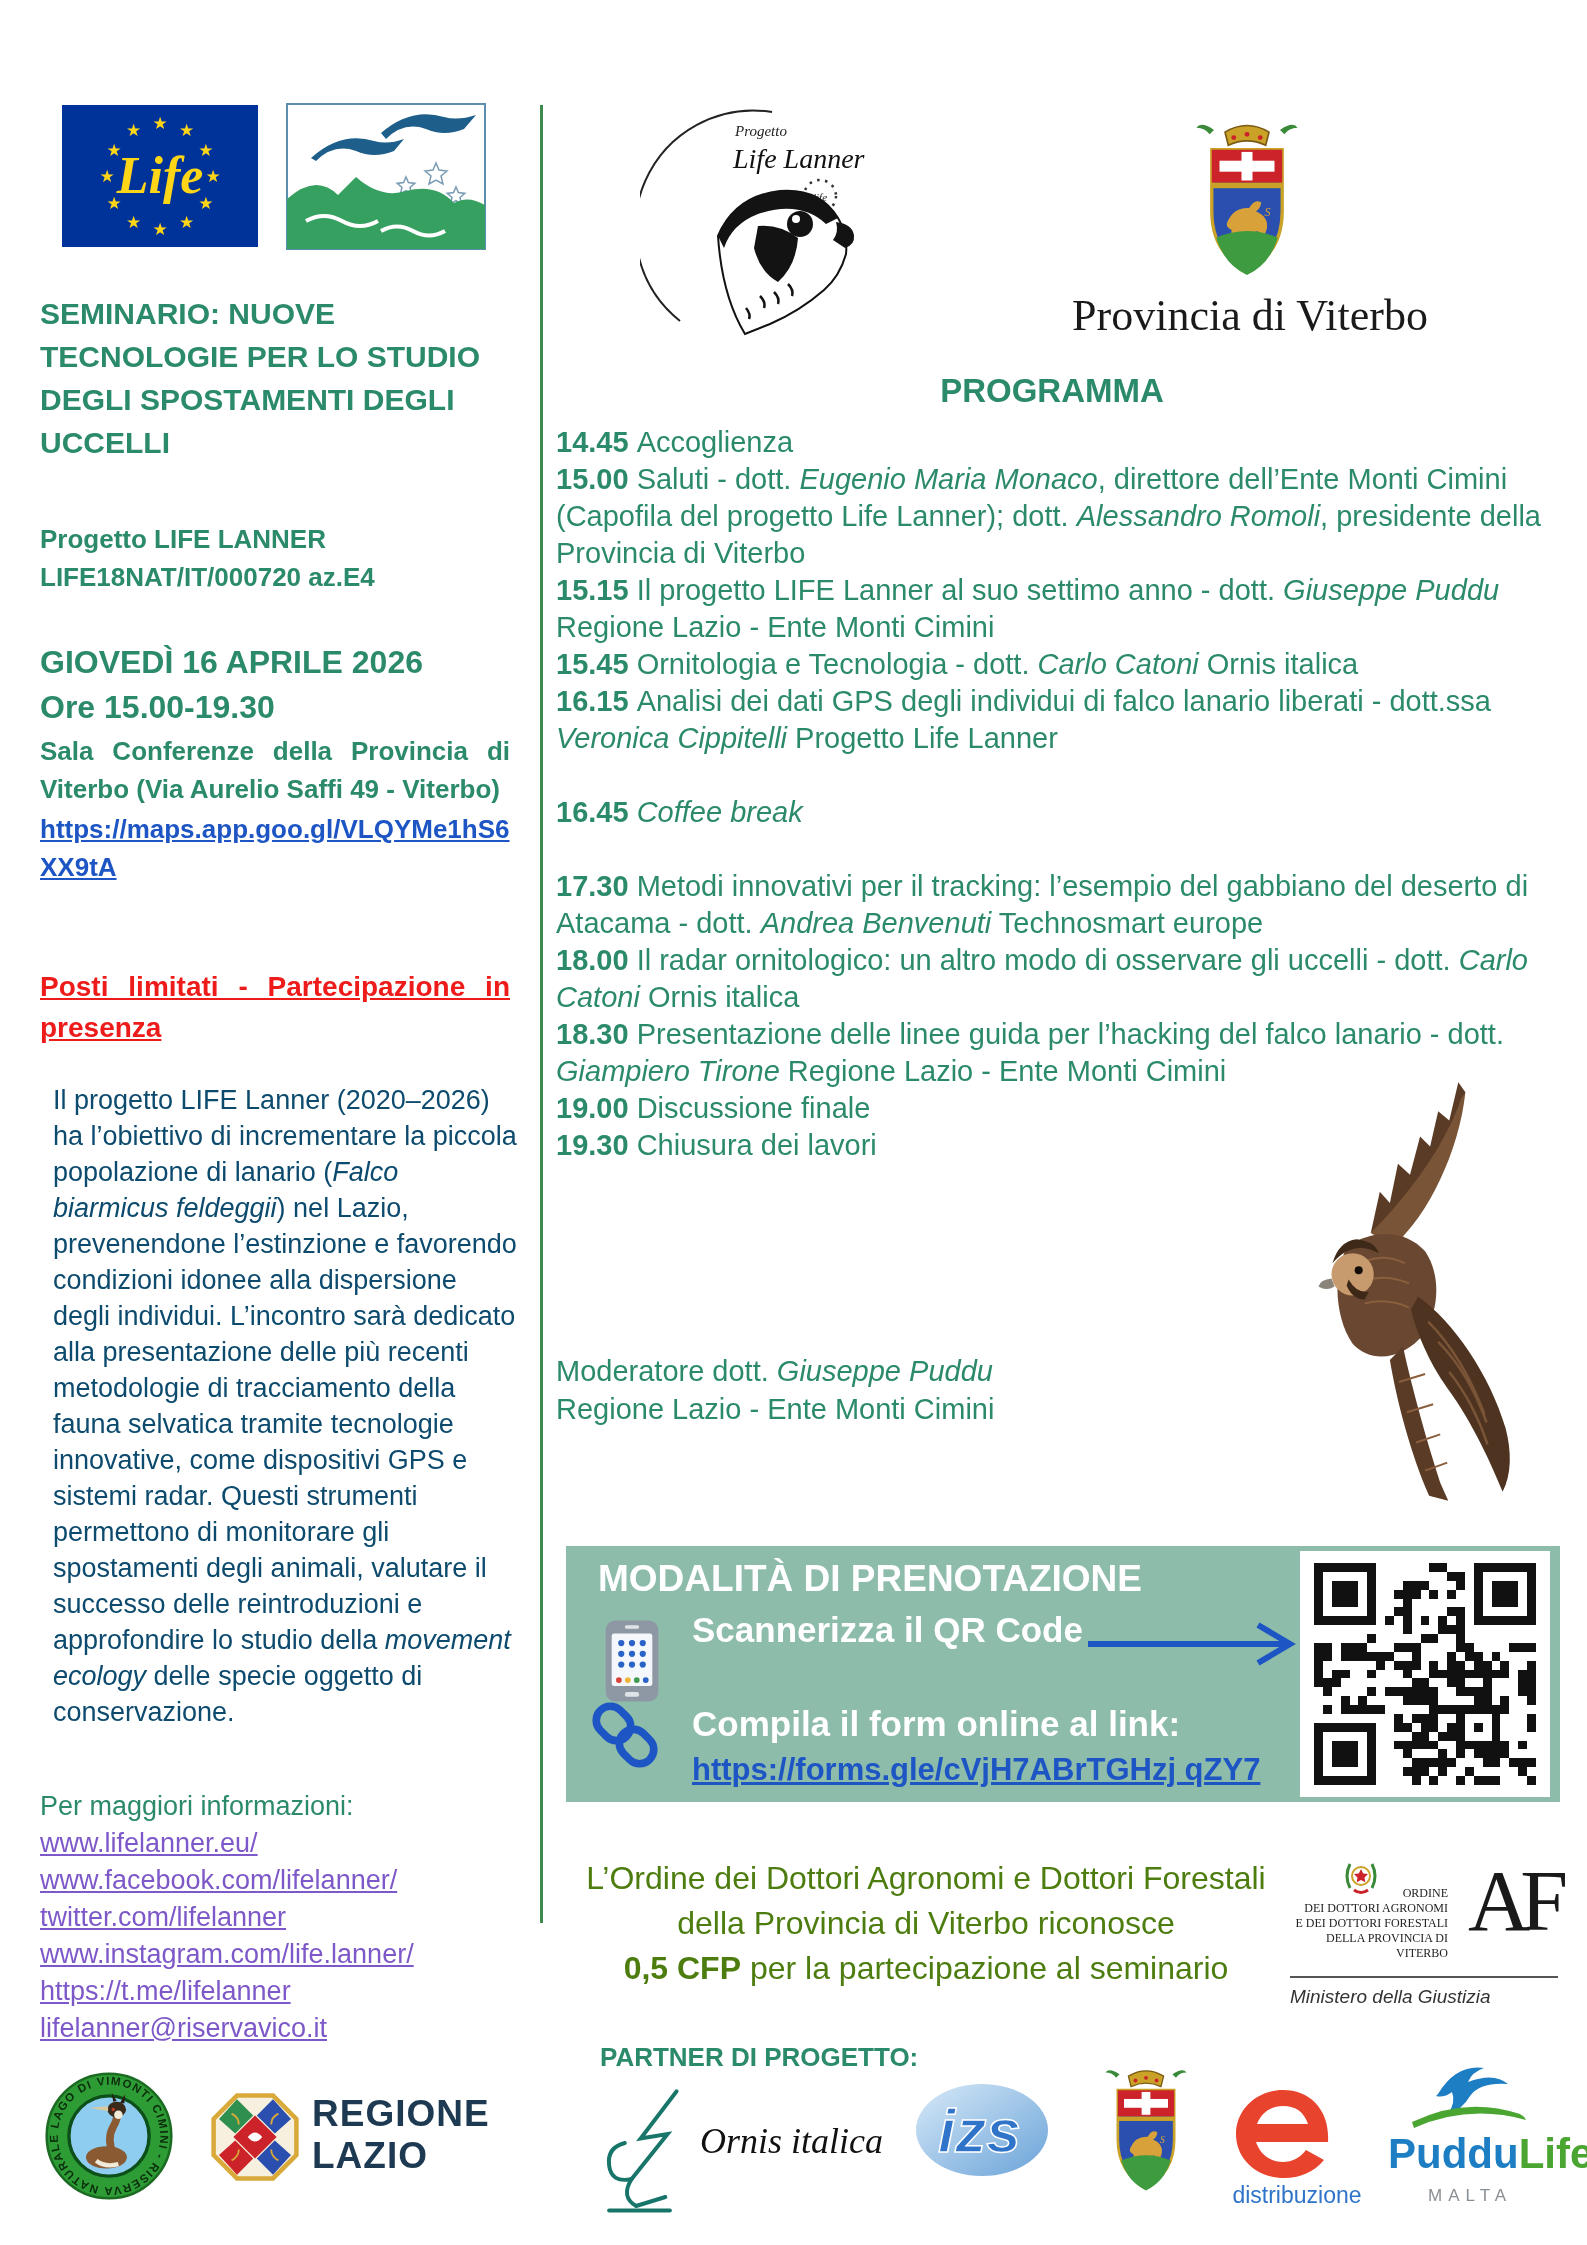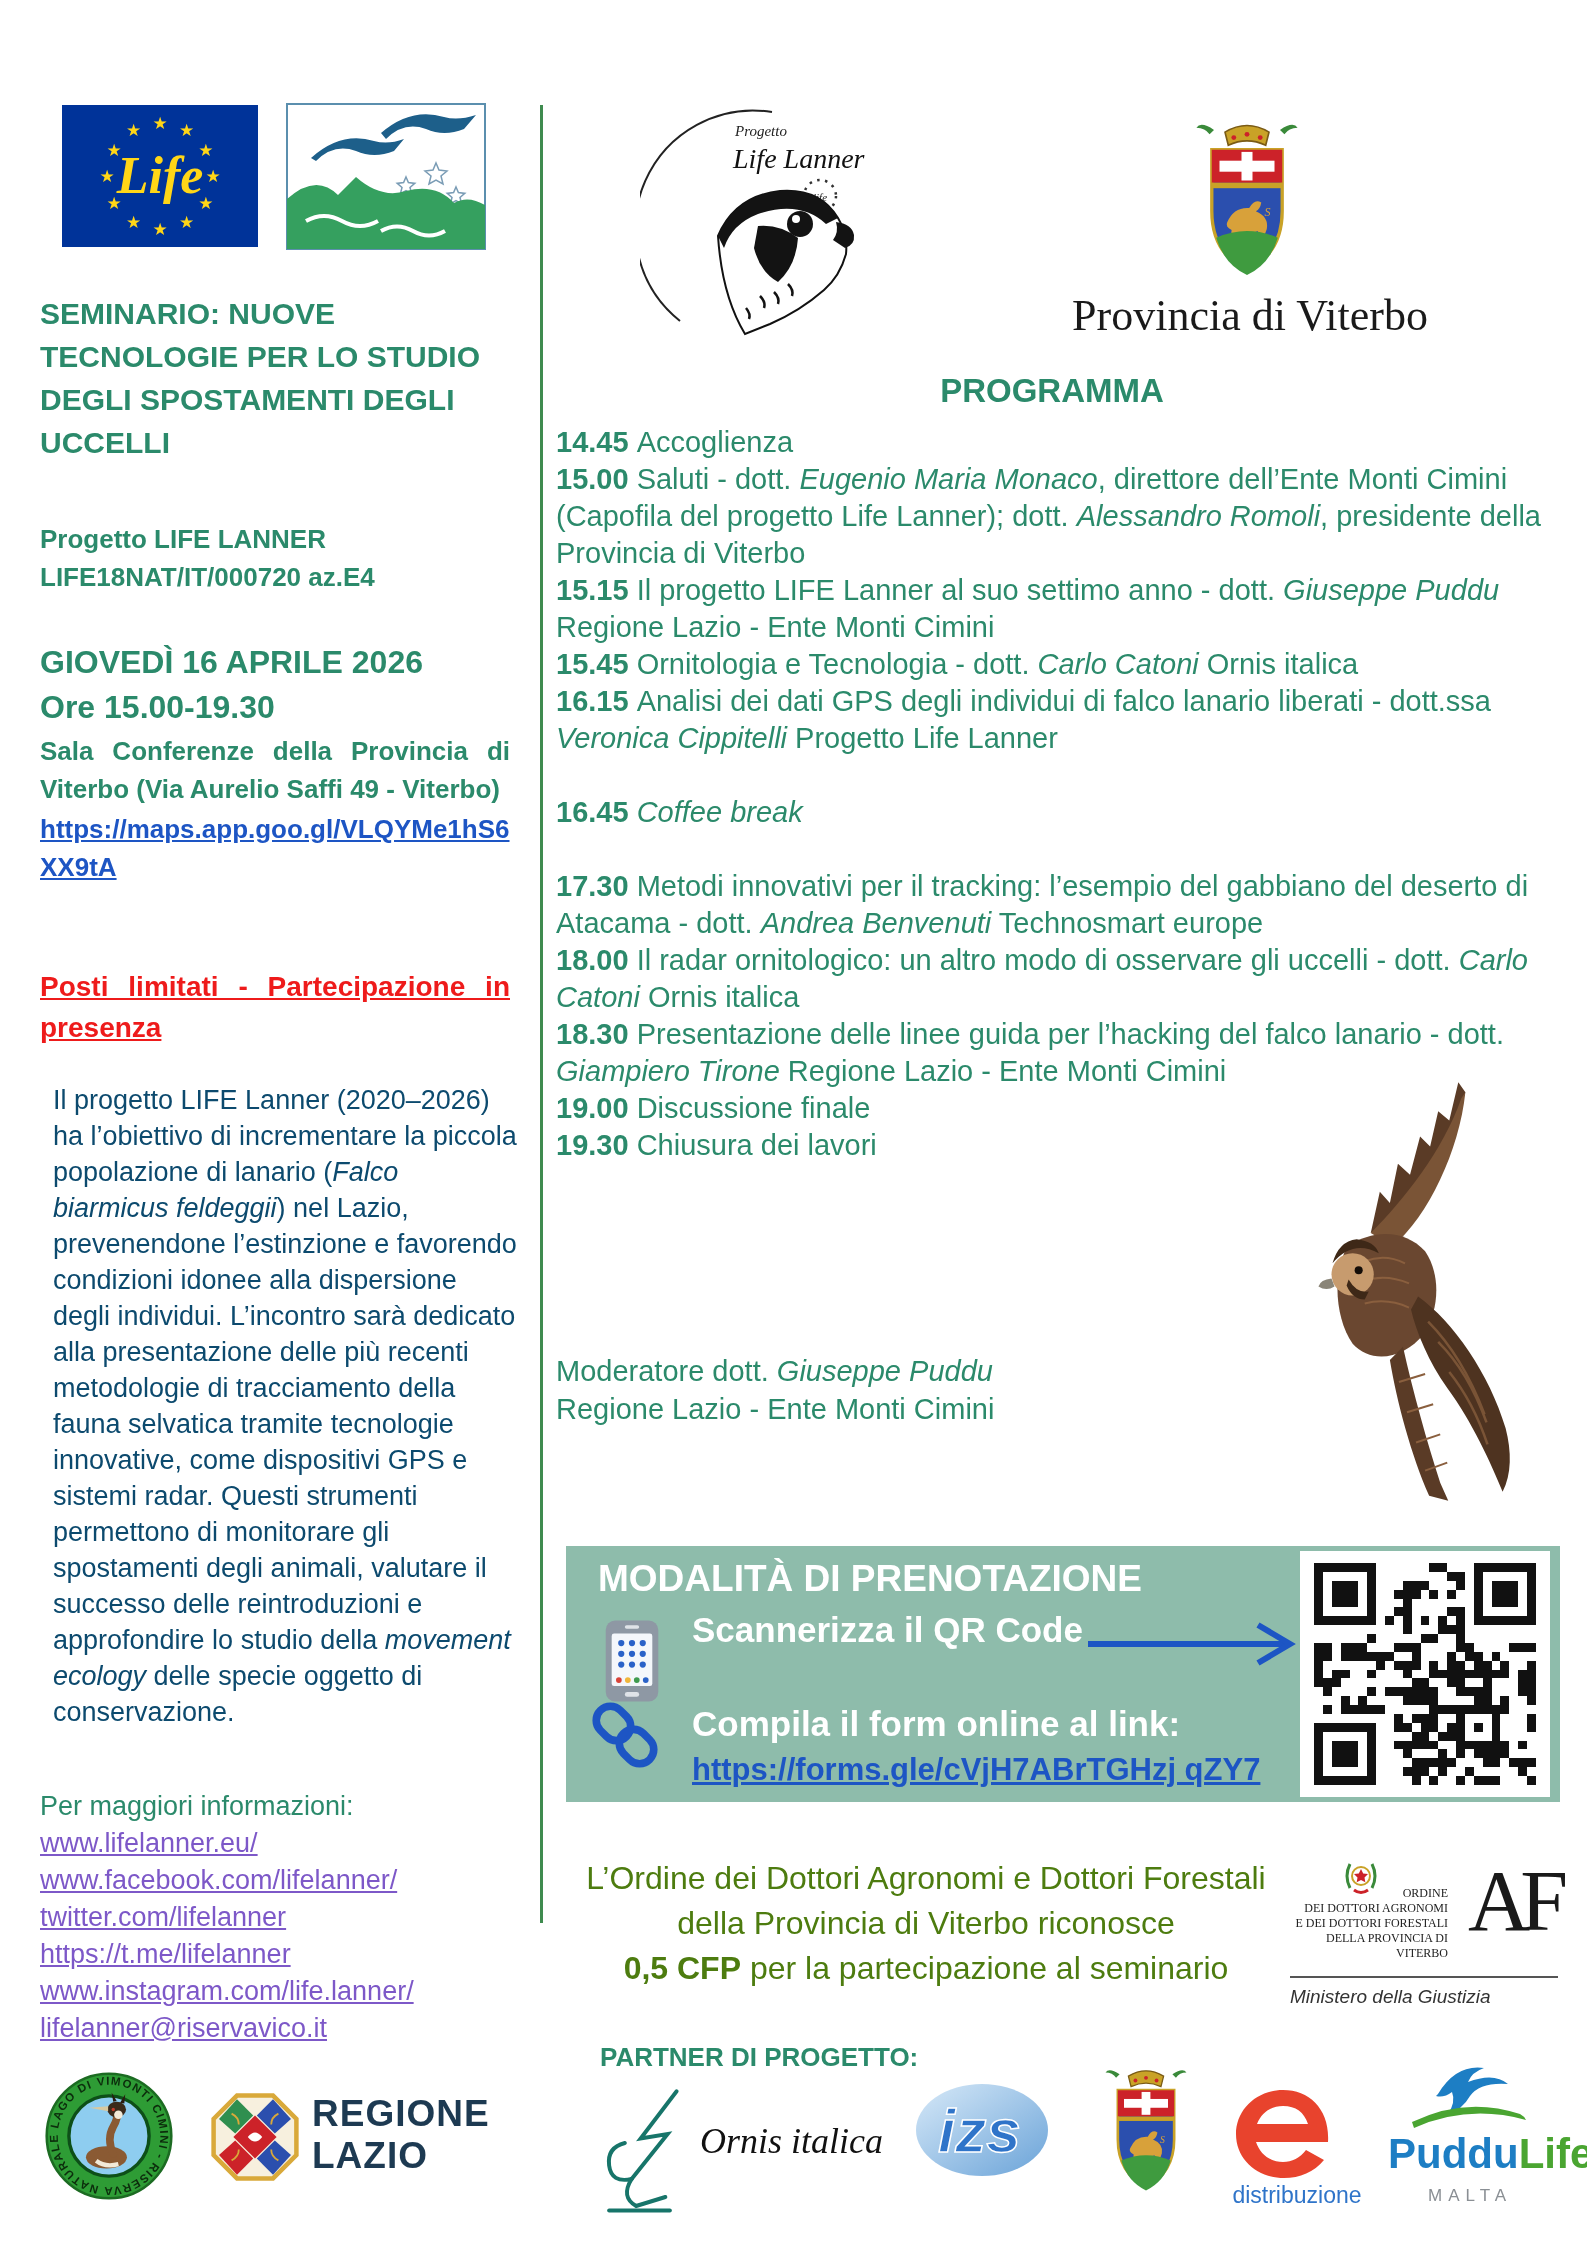--- a/index.html
+++ b/index.html
@@ -168,22 +168,22 @@
   <div class="abs l-notice">Posti limitati - Partecipazione in presenza</div>
 
   <div class="abs l-desc"><span>Il progetto LIFE Lanner (2020–2026) ha l’obiettivo di incrementare la piccola popolazione di lanario (</span><span style="font-style: italic;">Falco biarmicus feldeggii</span><span>) nel Lazio, prevenendone l’estinzione e favorendo condizioni idonee alla dispersione degli individui. L’incontro sarà dedicato alla presentazione delle più recenti metodologie di tracciamento della fauna selvatica tramite tecnologie innovative, come dispositivi GPS e sistemi radar. Questi strumenti permettono di monitorare gli spostamenti degli animali, valutare il successo delle reintroduzioni e approfondire lo studio della </span><span style="font-style: italic;">movement ecology</span><span> delle specie oggetto di conservazione.</span></div>
 
   <div class="abs l-info">
     <div class="head">Per maggiori informazioni:</div>
     <div id="info-links">
         <a class="plink">www.lifelanner.eu/</a>
         <a class="plink">www.facebook.com/lifelanner/</a>
         <a class="plink">twitter.com/lifelanner</a>
+        <a class="plink">www.instagram.com/life.lanner/</a>
         <a class="plink">https://t.me/lifelanner</a>
-        <a class="plink">www.instagram.com/life.lanner/</a>
         <a class="plink">lifelanner@riservavico.it</a>
       </div>
   </div>
 
   <div class="abs prog-head">PROGRAMMA</div>
   <div class="abs prog-list">
       <div><span class="time">14.45 </span><span>Accoglienza</span></div>
       <div><span class="time">15.00 </span><span>Saluti - dott. </span><span style="font-style: italic;">Eugenio Maria Monaco</span><span>, direttore dell’Ente Monti Cimini (Capofila del progetto Life Lanner); dott. </span><span style="font-style: italic;">Alessandro Romoli</span><span>, presidente della Provincia di Viterbo</span></div>
       <div><span class="time">15.15 </span><span>Il progetto LIFE Lanner al suo settimo anno - dott. </span><span style="font-style: italic;">Giuseppe Puddu</span><span> Regione Lazio - Ente Monti Cimini</span></div>
       <div><span class="time">15.45 </span><span>Ornitologia e Tecnologia - dott. </span><span style="font-style: italic;">Carlo Catoni</span><span> Ornis italica</span></div>

